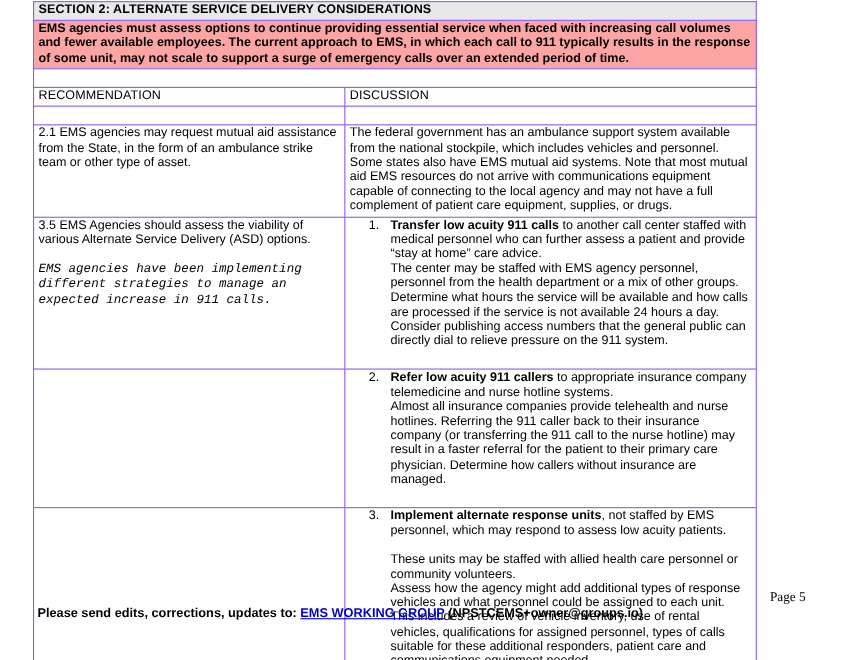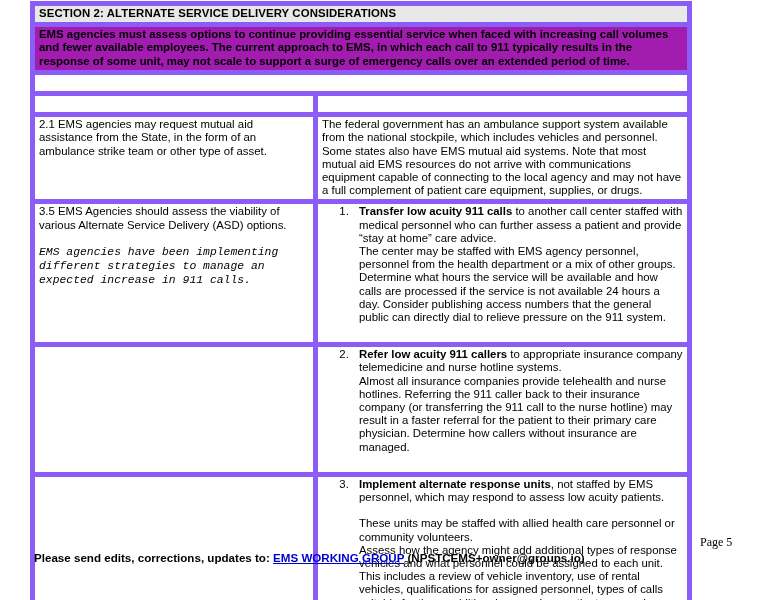--- a/index.html
+++ b/index.html
@@ -26,36 +26,36 @@
   
   .doc-table {
     position: absolute;
     left: 30px;
     top: 1px;
     width: 657px;
     border-collapse: collapse;
     table-layout: fixed;
   }
   .doc-table td {
-    border: 5px solid #8b5cf6;
+    border: 1px solid #8b5cf6;
     vertical-align: top;
     padding: 1px 4px 2px 4px;
     font-size: 11.4px;
     line-height: 13.2px;
   }
 
   .section-header-cell {
     background: #e8e8e8;
     font-weight: bold;
     font-size: 12.2px;
     letter-spacing: 0.1px;
     padding: 1px 4px 2px 5px;
   }
   .section-intro-cell {
-    background: #a21caf;
+    background: #fca5a5;
     font-weight: bold;
     font-size: 12.2px;
     line-height: 16.4px;
     padding: 2px 5px 3px 5px;
     margin-left: 24px;
   }
   .gap-row td { height: 9px; }
 
   .col-head {
     font-size: 12.2px;
@@ -133,20 +133,24 @@
       </tr>
 
       <tr>
         <td colspan="2" class="section-intro-cell">EMS agencies must assess options to continue providing essential service when faced with increasing call volumes and fewer available employees. The current approach to EMS, in which each call to 911 typically results in the response of some unit, may not scale to support a surge of emergency calls over an extended period of time.</td>
       </tr>
 
       <tr class="gap-row">
         <td colspan="2">&nbsp;</td>
       </tr>
 
+      <tr>
+        <td class="col-head">RECOMMENDATION</td>
+        <td class="col-head">DISCUSSION</td>
+      </tr>
 
       <tr class="gap-row">
         <td>&nbsp;</td>
         <td>&nbsp;</td>
       </tr>
 
       <tr>
         <td class="cell-pad">2.1 EMS agencies may request mutual aid assistance from the State, in the form of an ambulance strike team or other type of asset.</td>
         <td class="cell-pad">The federal government has an ambulance support system available from the national stockpile, which includes vehicles and personnel. Some states also have EMS mutual aid systems. Note that most mutual aid EMS resources do not arrive with communications equipment capable of connecting to the local agency and may not have a full complement of patient care equipment, supplies, or drugs.</td>
       </tr>

